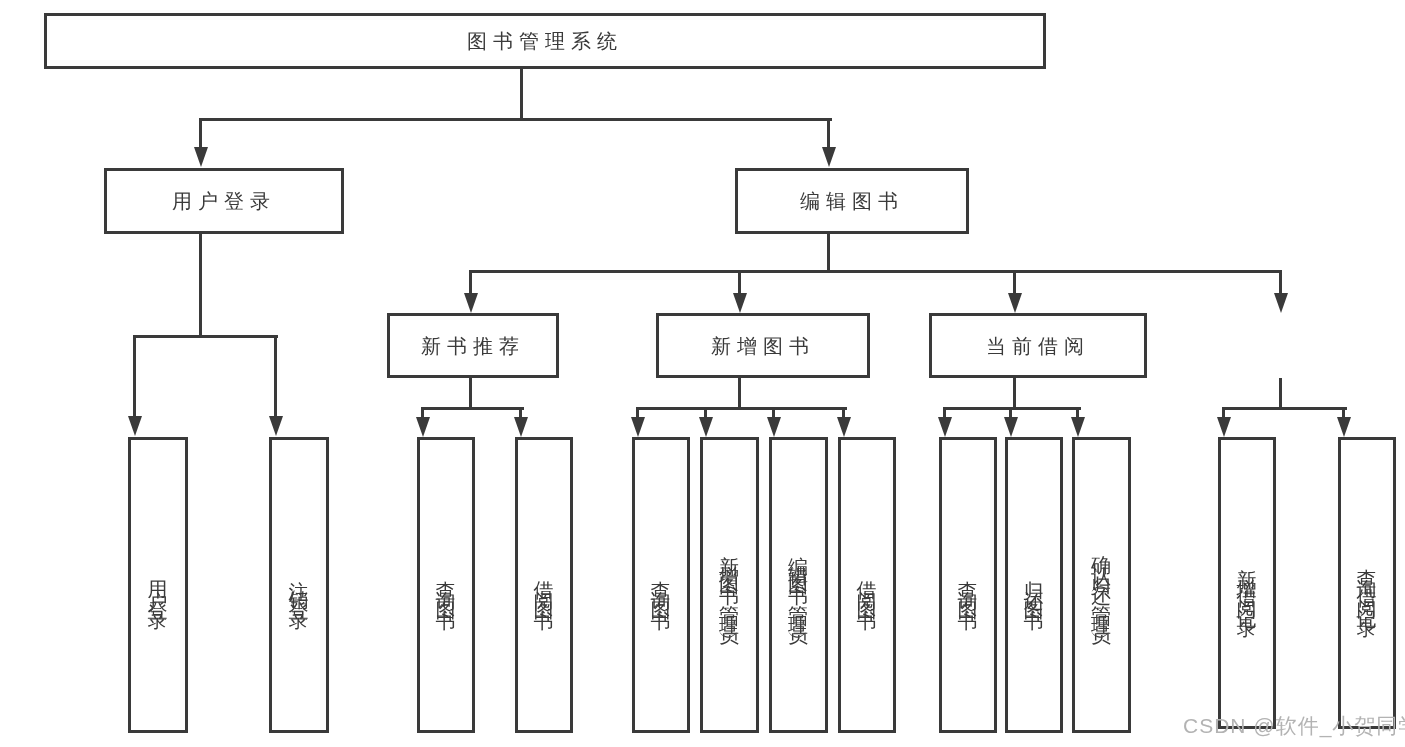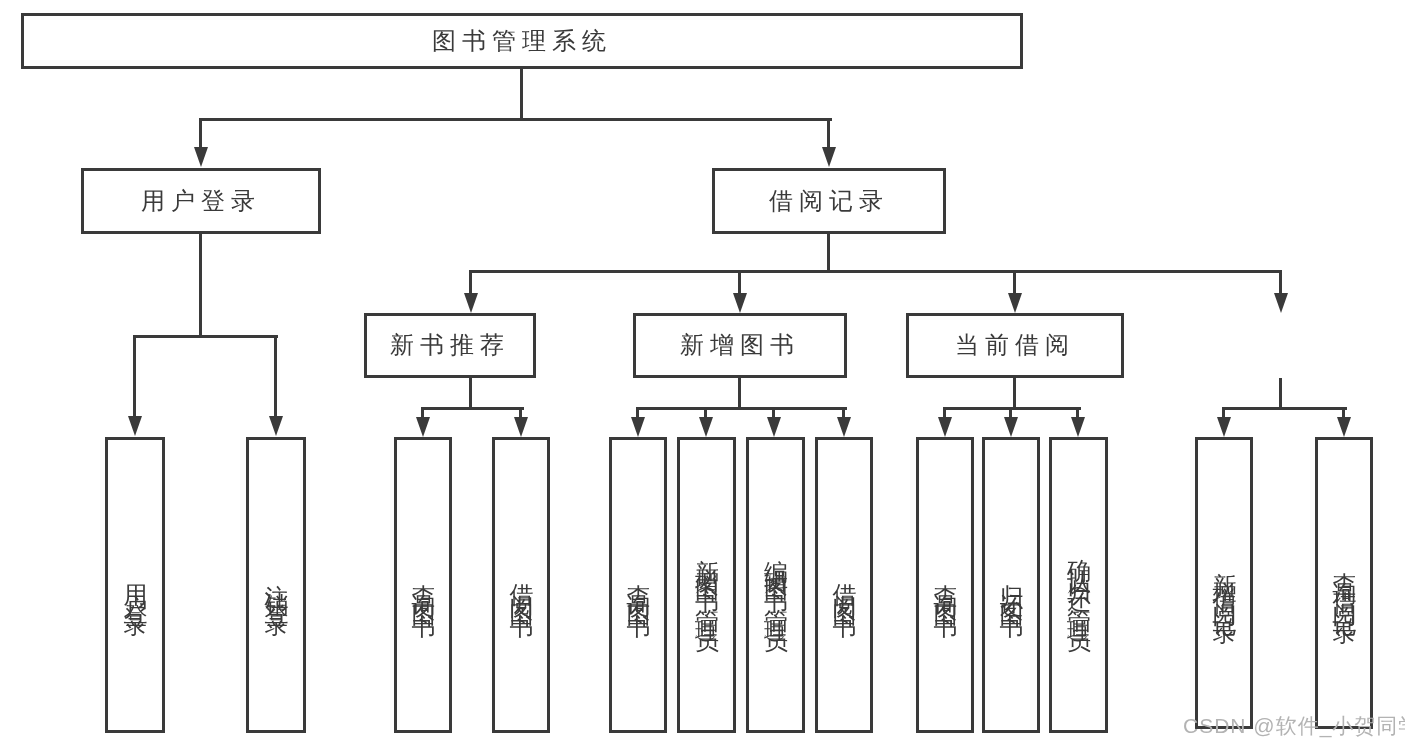--- a/index.html
+++ b/index.html
@@ -15,23 +15,24 @@
     position:relative;width:1405px;height:747px;
     background:var(--background);overflow:hidden;
   }
   
   .box{
     position:absolute;
     border:3px solid var(--line);
     background:#fff;
     display:flex;align-items:center;justify-content:center;
     color:var(--text);
-    font-size:24px;letter-spacing:6px;
+    font-size:20px;letter-spacing:6px;
     text-align:center;line-height:1.2;
     white-space:nowrap;
+    margin-left:23px;
   }
   .box.v{
     writing-mode:vertical-rl;
     text-orientation:mixed;
     letter-spacing:10px;
     white-space:normal;
   }
   
   .hl{position:absolute;height:3px;background:var(--line);}
   .vl{position:absolute;width:3px;background:var(--line);}
@@ -56,21 +57,21 @@
   <div class="box" style="left:21px;top:13px;width:1002px;height:56px;">图书管理系统</div>
 
   <div class="vl" style="left:520px;top:69px;height:49px;"></div>
   <div class="hl" style="left:199px;top:118px;width:633px;"></div>
   <div class="vl" style="left:199px;top:118px;height:29px;"></div>
   <div class="ah" style="left:194px;top:147px;"></div>
   <div class="vl" style="left:827px;top:118px;height:29px;"></div>
   <div class="ah" style="left:822px;top:147px;"></div>
 
   <div class="box" style="left:81px;top:168px;width:240px;height:66px;">用户登录</div>
-  <div class="box" style="left:712px;top:168px;width:234px;height:66px;">借阅记录</div>
+  <div class="box" style="left:712px;top:168px;width:234px;height:66px;">编辑图书</div>
 
   <div class="vl" style="left:199px;top:234px;height:101px;"></div>
   <div class="hl" style="left:133px;top:335px;width:145px;"></div>
   <div class="vl" style="left:133px;top:335px;height:81px;"></div>
   <div class="ah" style="left:128px;top:416px;"></div>
   <div class="vl" style="left:274px;top:335px;height:81px;"></div>
   <div class="ah" style="left:269px;top:416px;"></div>
 
   <div class="vl" style="left:827px;top:234px;height:36px;"></div>
   <div class="hl" style="left:469px;top:270px;width:813px;"></div>

